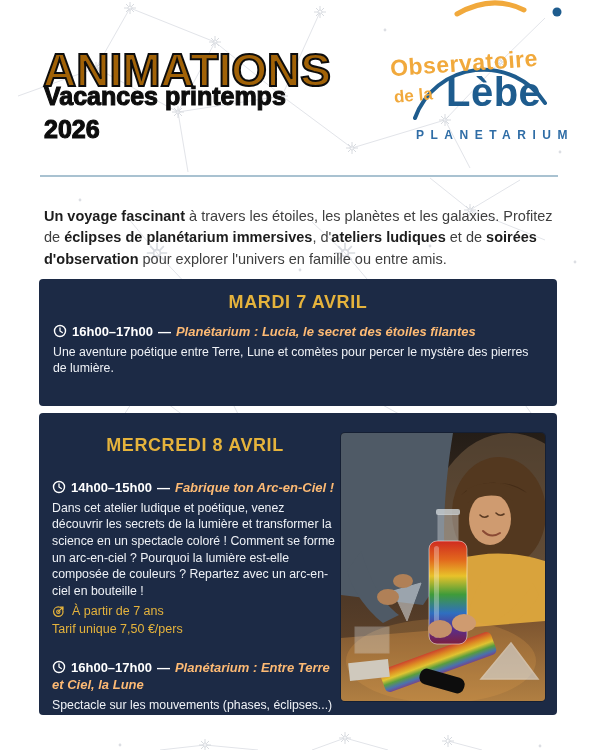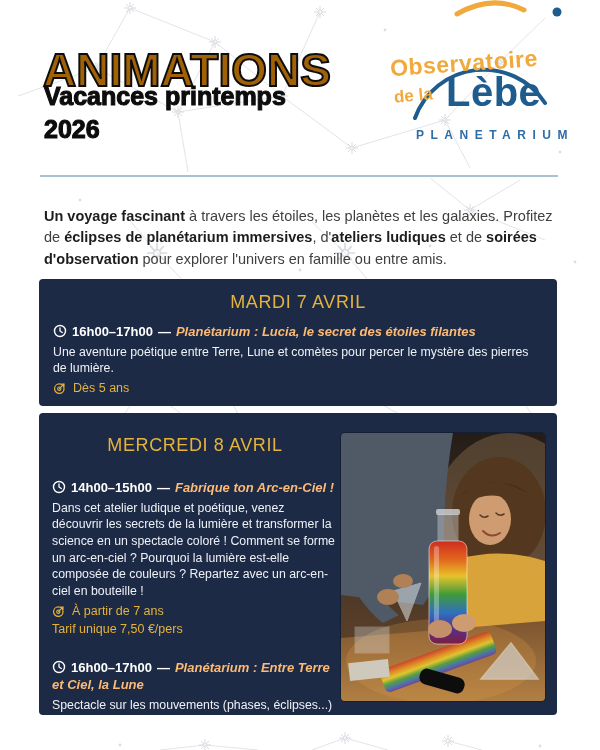--- a/index.html
+++ b/index.html
@@ -54,21 +54,21 @@
   .intro b{font-weight:700;color:#1d1d1d;}
 
   
   .card{
     position:absolute;left:39px;width:518px;
     background:#1c2a45;border-radius:4px;color:#eef1f6;overflow:hidden;
   }
   .card-1{top:279px;height:127px;}
   .card-2{top:413px;height:302px;}
   .card-title{
-    text-align:center;color:#e5b33c;font-weight:400;
+    text-align:center;color:#e5b33c;font-weight:700;
     font-size:18px;letter-spacing:0.6px;
   }
   .card-1 .card-title{margin-top:13px;}
   .card-body{padding:0 14px;}
   .event-heading{font-size:13px;font-weight:700;color:#ffffff;line-height:1.35;}
   .card-1 .event-heading{margin-top:10px;}
   .event-heading .ic{vertical-align:-2px;margin-right:5px;}
   .dash{margin:0 5px;font-weight:700;}
   .event-title{color:#fdba74;font-style:italic;font-weight:700;}
   .event-desc{font-size:12.3px;line-height:1.36;color:#eef1f6;margin-top:3px;}
@@ -160,28 +160,20 @@
 <section class="card card-1">
   <div class="card-title">MARDI 7 AVRIL</div>
   <div class="card-body">
     <div class="event-heading">
       <svg class="ic" width="14" height="14" viewBox="0 0 16 16">
           <circle cx="8" cy="8" r="6.3" fill="none" stroke="currentColor" stroke-width="1.6"></circle>
           <path d="M8 4.6 V8 L10.6 9.8" fill="none" stroke="currentColor" stroke-width="1.5" stroke-linecap="round"></path>
         </svg><span>16h00–17h00</span><span class="dash">—</span><span class="event-title">Planétarium : Lucia, le secret des étoiles filantes</span>
     </div>
     <div class="event-desc">Une aventure poétique entre Terre, Lune et comètes pour percer le mystère des pierres de lumière.</div>
-    <div class="age-row">
-      <svg width="14" height="14" viewBox="0 0 16 16">
-          <circle cx="7.2" cy="8.8" r="5.4" fill="none" stroke="currentColor" stroke-width="1.4"></circle>
-          <circle cx="7.2" cy="8.8" r="1.9" fill="none" stroke="currentColor" stroke-width="1.2"></circle>
-          <path d="M7.2 8.8 L12.6 3.4 M12.6 3.4 H9.9 M12.6 3.4 V6.1" fill="none" stroke="currentColor" stroke-width="1.3" stroke-linecap="round"></path>
-        </svg>
-      <span>Dès 5 ans</span>
-    </div>
   </div>
 </section>
 
 <section class="card card-2">
   <div class="card2-left">
     <div class="card-title">MERCREDI 8 AVRIL</div>
 
     <div class="event-heading">
       <svg class="ic" width="14" height="14" viewBox="0 0 16 16">
           <circle cx="8" cy="8" r="6.3" fill="none" stroke="currentColor" stroke-width="1.6"></circle>

